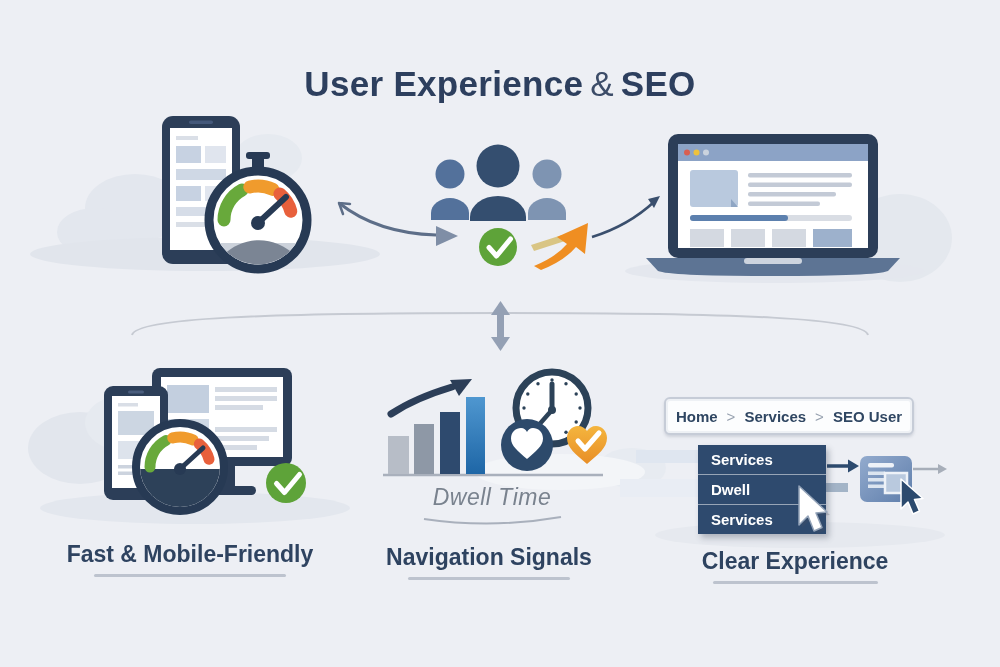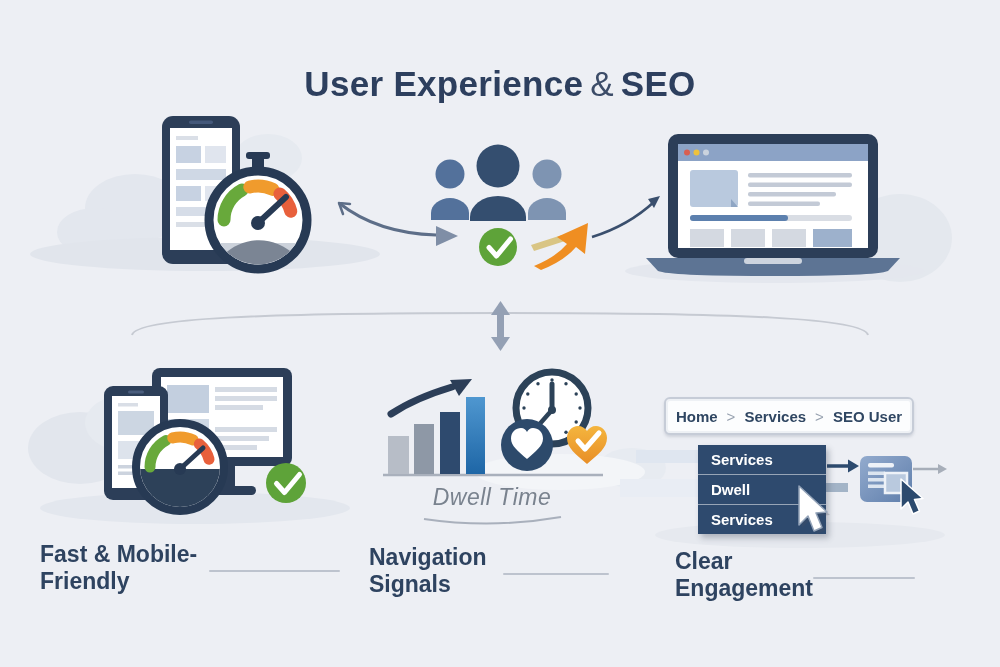--- a/index.html
+++ b/index.html
@@ -5,21 +5,21 @@
   html,body{margin:0;padding:0;background:#fff;}
   .canvas{position:relative;width:1000px;height:667px;background:#edeff4;overflow:hidden;
           font-family:"Liberation Sans", sans-serif;padding-left:24px;}
   .art{position:absolute;left:0;top:0;z-index:1;}
   .overlay{position:absolute;left:0;top:0;z-index:6;pointer-events:none;}
 
   .title{position:absolute;top:64px;left:0;width:1000px;text-align:center;z-index:2;
          font-size:35px;font-weight:bold;color:#2d3f5e;letter-spacing:.3px;}
   .title .amp{font-weight:normal;color:#3c4c68;padding:0 7px;}
 
-  .caption{position:absolute;z-index:2;display:flex;flex-direction:row;align-items:center;
+  .caption{position:absolute;z-index:2;display:flex;flex-direction:column;align-items:center;
            font-size:23px;font-weight:bold;color:#2e4360;}
   .cap-line{margin-top:6px;height:2.5px;background:#bdc3ce;border-radius:2px;}
   .cap-fast{left:40px;top:541px;width:300px;}
   .cap-fast .cap-line{width:192px;}
   .cap-eng{left:369px;top:544px;width:240px;}
   .cap-eng .cap-line{width:162px;}
   .cap-nav{left:675px;top:548px;width:240px;}
   .cap-nav .cap-line{width:165px;}
 
   .dwell{position:absolute;left:402px;top:484px;width:180px;text-align:center;z-index:2;
@@ -284,21 +284,21 @@
 
   <div class="caption cap-fast">
     <span>Fast &amp; Mobile-Friendly</span>
     <div class="cap-line"></div>
   </div>
   <div class="caption cap-eng">
     <span>Navigation Signals</span>
     <div class="cap-line"></div>
   </div>
   <div class="caption cap-nav">
-    <span>Clear Engagement</span>
+    <span>Clear Experience</span>
     <div class="cap-line"></div>
   </div>
 
   <svg class="overlay" width="1000" height="667" viewBox="0 0 1000 667">
     <g>
       <path d="M799,486 L799,525 L808,516 L814,531 L822,527.5 L816,513 L827,512 Z" fill="rgba(70,80,100,.25)" transform="translate(3,3)"></path>
       <path d="M799,486 L799,525 L808,516 L814,531 L822,527.5 L816,513 L827,512 Z" fill="#ffffff" stroke="#93a3b8" stroke-width="1.5" stroke-linejoin="round"></path>
     </g>
   </svg>
 

